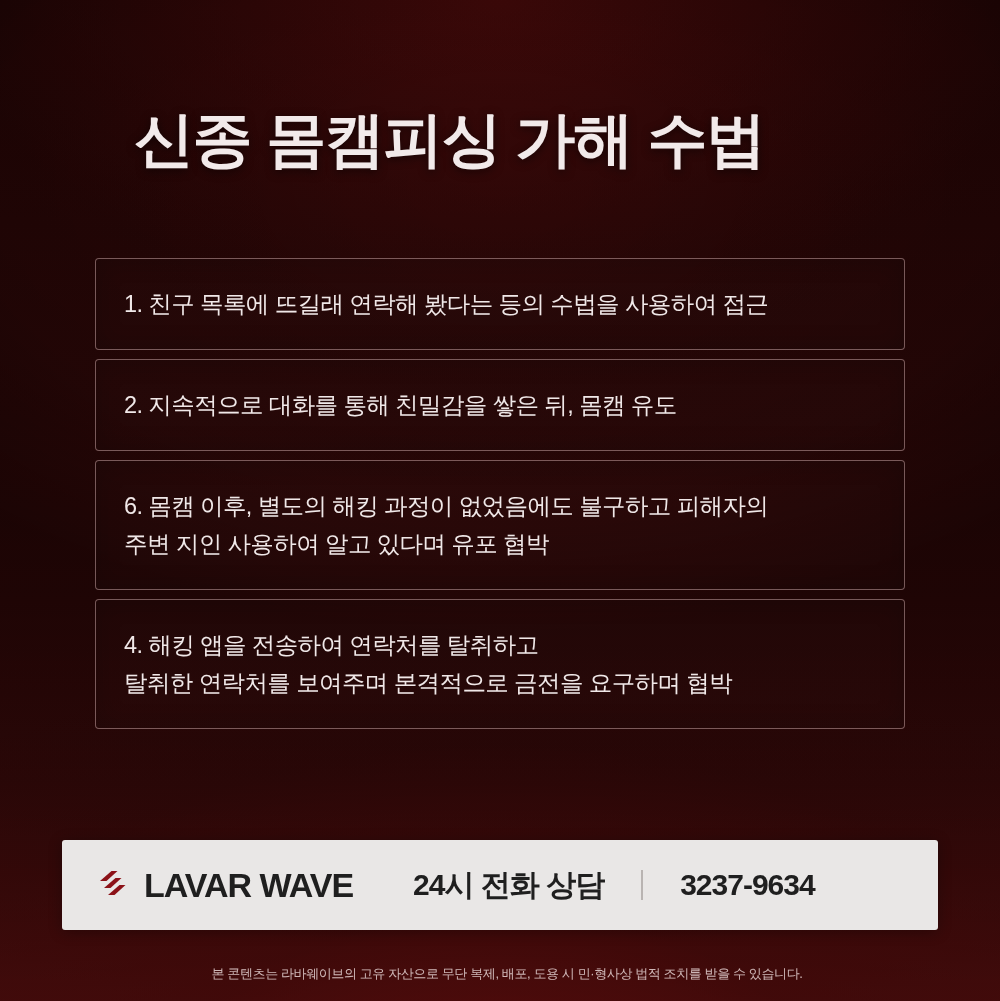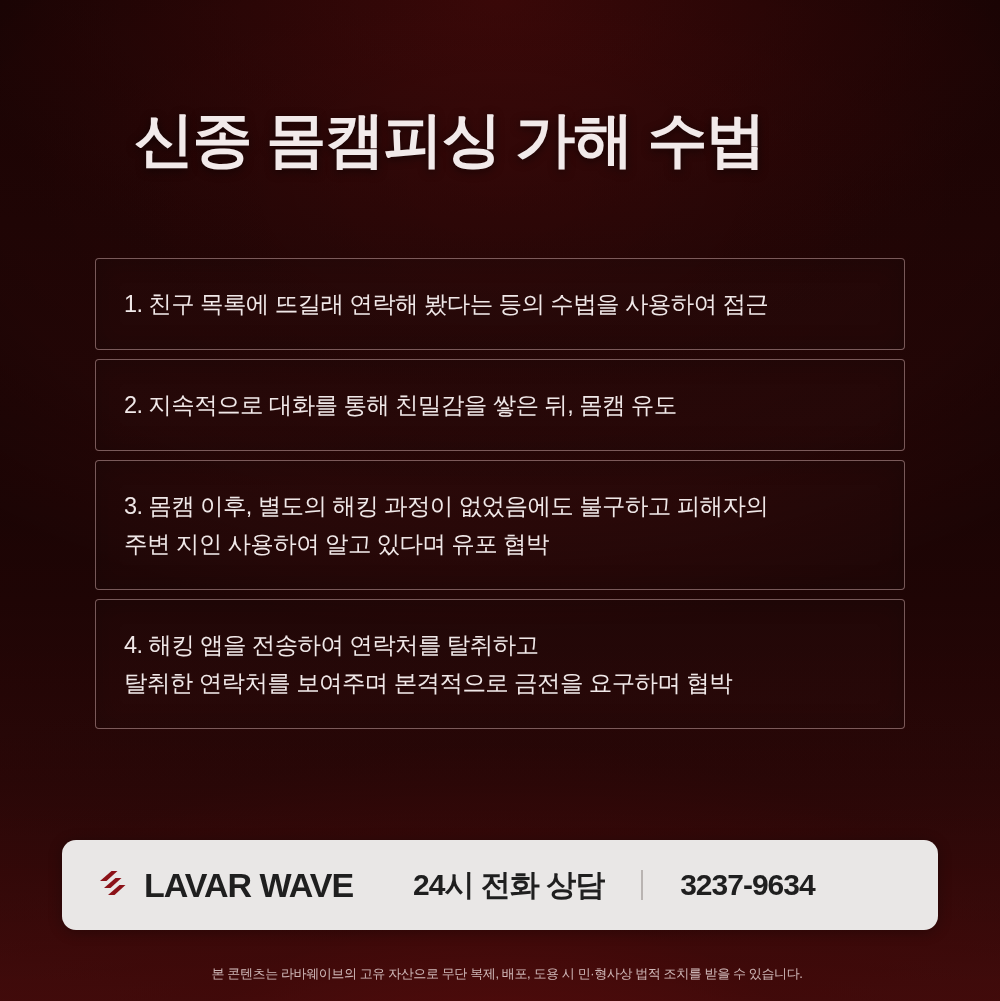--- a/index.html
+++ b/index.html
@@ -83,21 +83,21 @@
 
   .card .line { white-space: nowrap; }
 
   .footer-bar {
     position: absolute;
     left: 62px;
     top: 840px;
     width: 876px;
     height: 90px;
     background: #e9e7e6;
-    border-radius: 14px;
+    border-radius: 3px;
     display: flex;
     align-items: center;
     box-shadow: 0 2px 14px rgba(0,0,0,0.3);
   }
 
   .brand {
     display: flex;
     align-items: center;
     margin-left: 37px;
   }
@@ -162,21 +162,21 @@
 
       <div class="card h1">
         <div class="line">1. 친구 목록에 뜨길래 연락해 봤다는 등의 수법을 사용하여 접근</div>
       </div>
 
       <div class="card h1">
         <div class="line">2. 지속적으로 대화를 통해 친밀감을 쌓은 뒤, 몸캠 유도</div>
       </div>
 
       <div class="card h2">
-        <div class="line">3. 몸캠 이후, 별도의 해킹 과정이 없었음에도 불구하고 피해자의</div>
+        <div class="line">6. 몸캠 이후, 별도의 해킹 과정이 없었음에도 불구하고 피해자의</div>
         <div class="line">주변 지인 사용하여 알고 있다며 유포 협박</div>
       </div>
 
       <div class="card h2">
         <div class="line">4. 해킹 앱을 전송하여 연락처를 탈취하고</div>
         <div class="line">탈취한 연락처를 보여주며 본격적으로 금전을 요구하며 협박</div>
       </div>
 
     </div>
 

